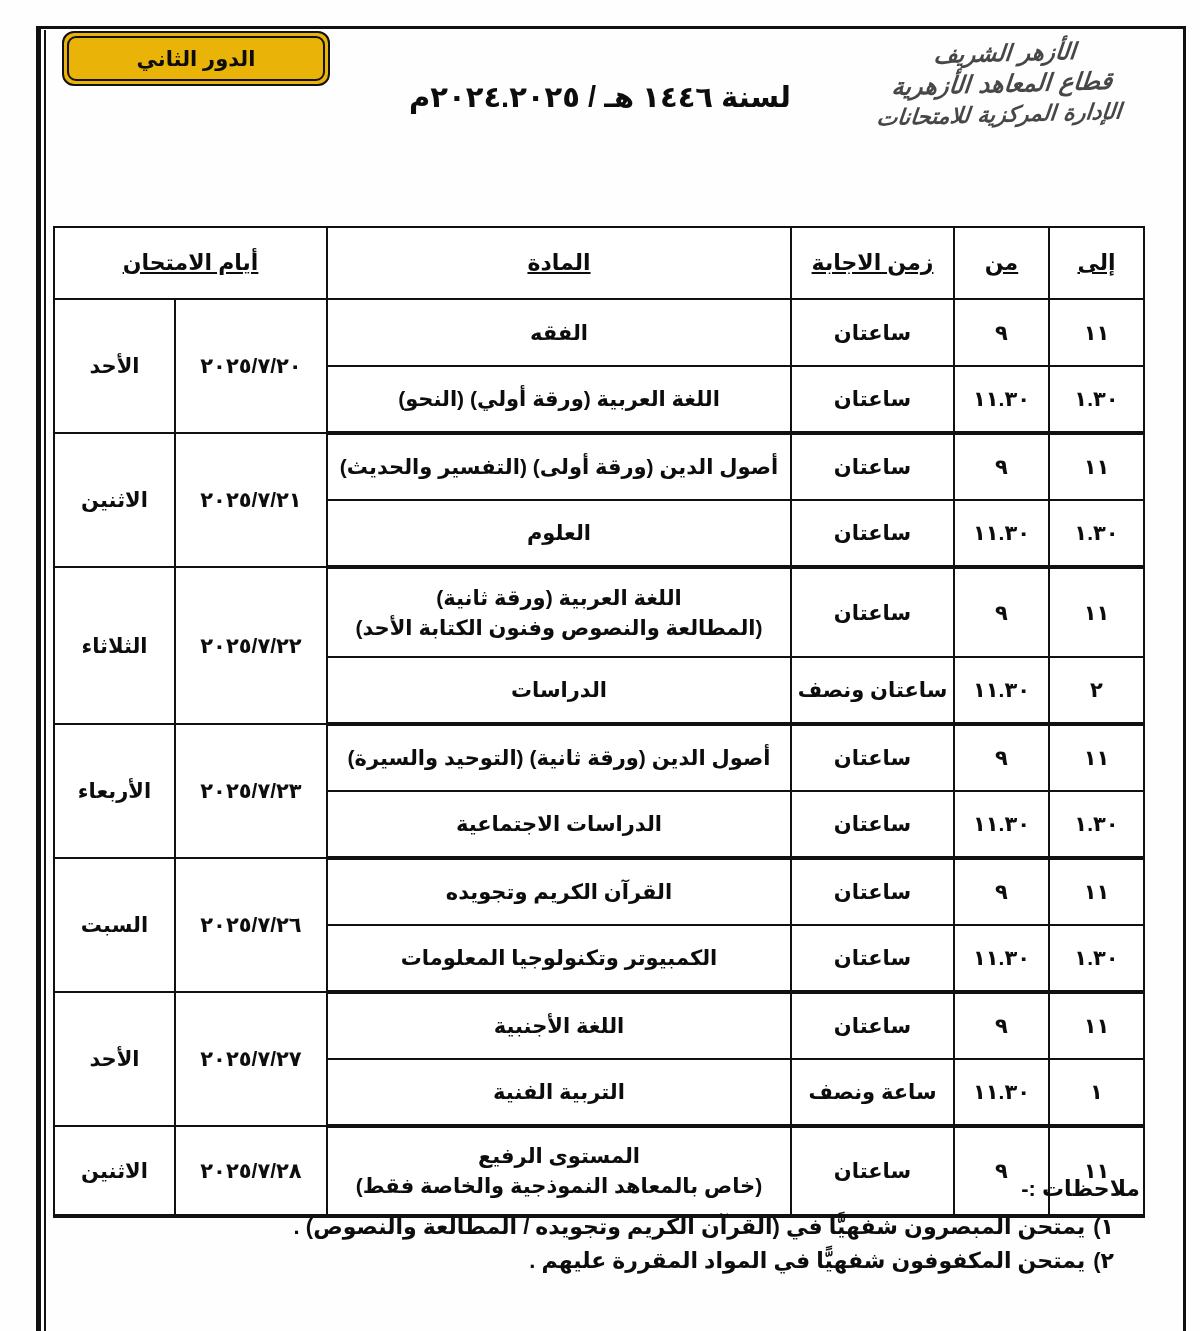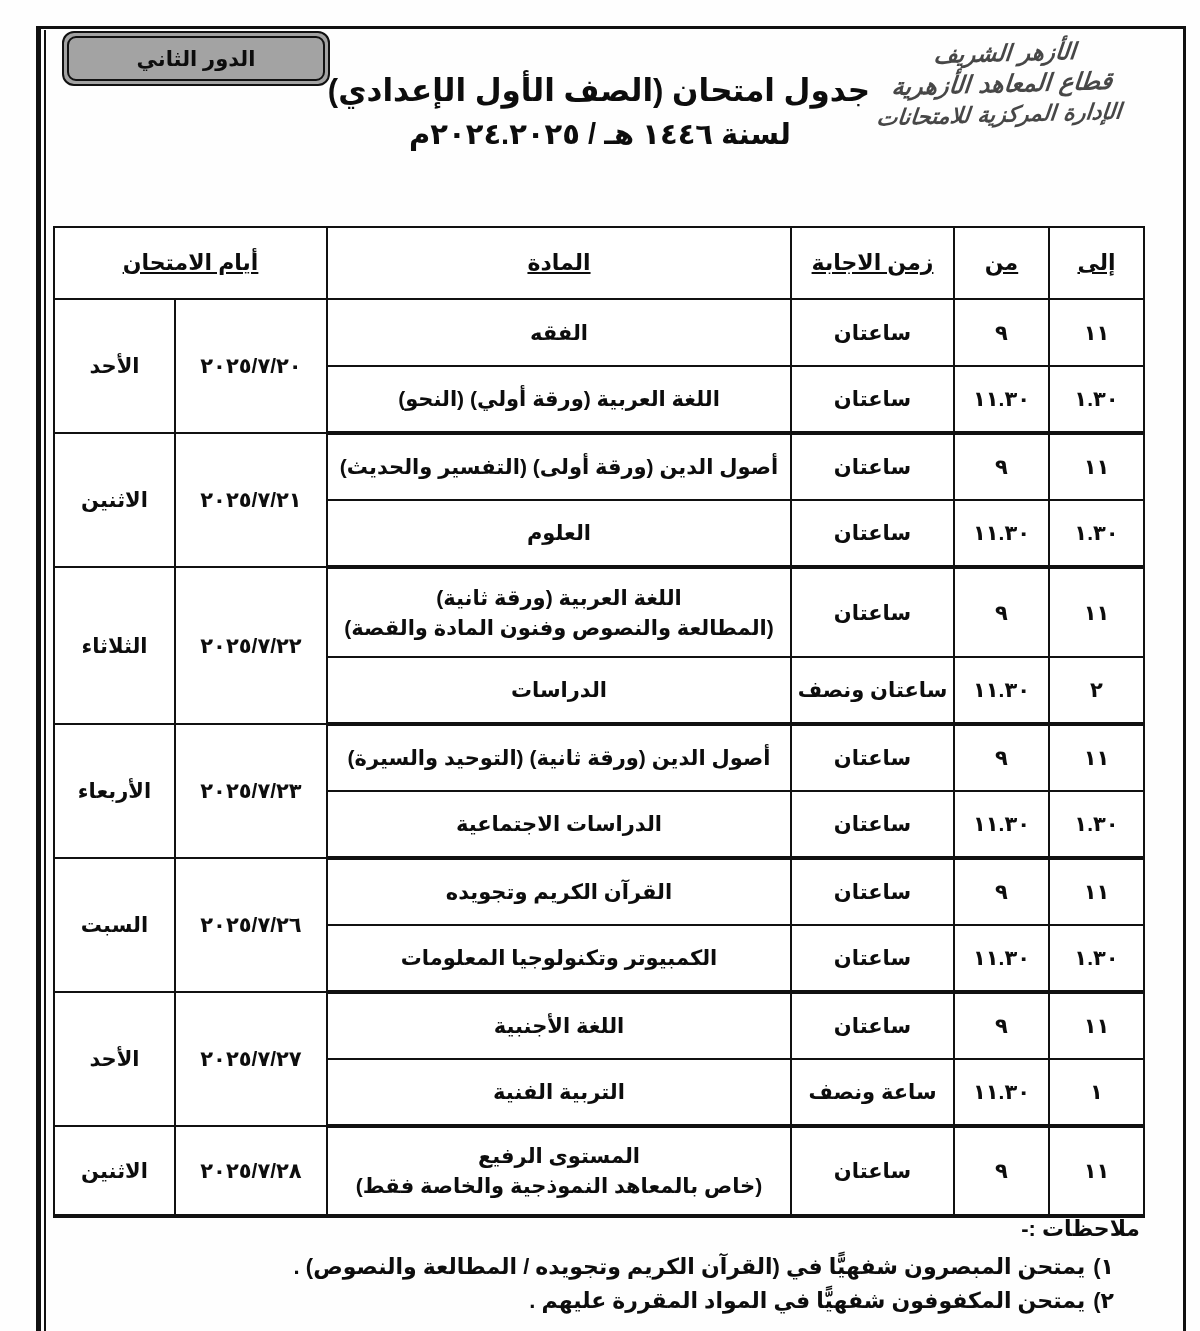--- a/index.html
+++ b/index.html
@@ -61,21 +61,21 @@
 
   .round-badge {
     position: absolute;
     top: 31px;
     left: 62px;
     width: 268px;
     height: 55px;
     border: 2px solid #111;
     border-radius: 12px;
     box-sizing: border-box;
-    background: #a3a3a3;
+    background: #eab308;
     padding: 3px;
   }
   .round-badge-inner {
     width: 100%;
     height: 100%;
     border: 2px solid #111;
     border-radius: 9px;
     box-sizing: border-box;
     display: flex;
     align-items: center;
@@ -193,21 +193,20 @@
   tbody td { height: 67px; }
   tbody tr.tall td { height: 90px; }
 
   
   .notes {
     position: absolute;
     top: 1176px;
     right: 60px;
     left: 70px;
     text-align: right;
-    margin-top: 40px;
   }
   .notes-title {
     font-size: 22px;
     font-weight: 700;
     margin-bottom: 8px;
   }
   .note-item {
     font-size: 22px;
     font-weight: 700;
     line-height: 1.55;
@@ -231,21 +230,20 @@
         <div class="round-badge-inner">الدور الثاني</div>
       </div>
 
       <div class="logo-block">
         <div class="logo-line l1">الأزهر الشريف</div>
         <div class="logo-line l2">قطاع المعاهد الأزهرية</div>
         <div class="logo-line l3">الإدارة المركزية للامتحانات</div>
       </div>
 
       <div class="title-block">
-        <div class="title-main">جدول امتحان (الصف الأول الإعدادي)</div>
         <div class="title-sub">لسنة ١٤٤٦ هـ / ٢٠٢٤.٢٠٢٥م</div>
       </div>
     </div>
 
     <div class="table-wrap">
       <table class="sched">
         <colgroup>
           <col class="c-to">
             <col class="c-from">
             <col class="c-dur">
@@ -288,21 +286,21 @@
             <tr class="group-end slot-2">
               <td class="thin-top">١.٣٠</td>
               <td class="thin-top">١١.٣٠</td>
               <td class="thin-top">ساعتان</td>
               <td class="subject thin-top">العلوم</td>
             </tr>
             <tr class="tall">
               <td>١١</td>
               <td>٩</td>
               <td>ساعتان</td>
-              <td class="subject">اللغة العربية (ورقة ثانية)<span class="line2">(المطالعة والنصوص وفنون المادة والقصة)</span></td>
+              <td class="subject">اللغة العربية (ورقة ثانية)<span class="line2">(المطالعة والنصوص وفنون الكتابة الأحد)</span></td>
               <td class="date-cell" rowspan="2">٢٠٢٥/٧/٢٢</td>
               <td class="day-cell" rowspan="2">الثلاثاء</td>
             </tr>
             <tr class="group-end slot-2">
               <td class="thin-top">٢</td>
               <td class="thin-top">١١.٣٠</td>
               <td class="thin-top">ساعتان ونصف</td>
               <td class="subject thin-top">الدراسات</td>
             </tr>
             <tr>

